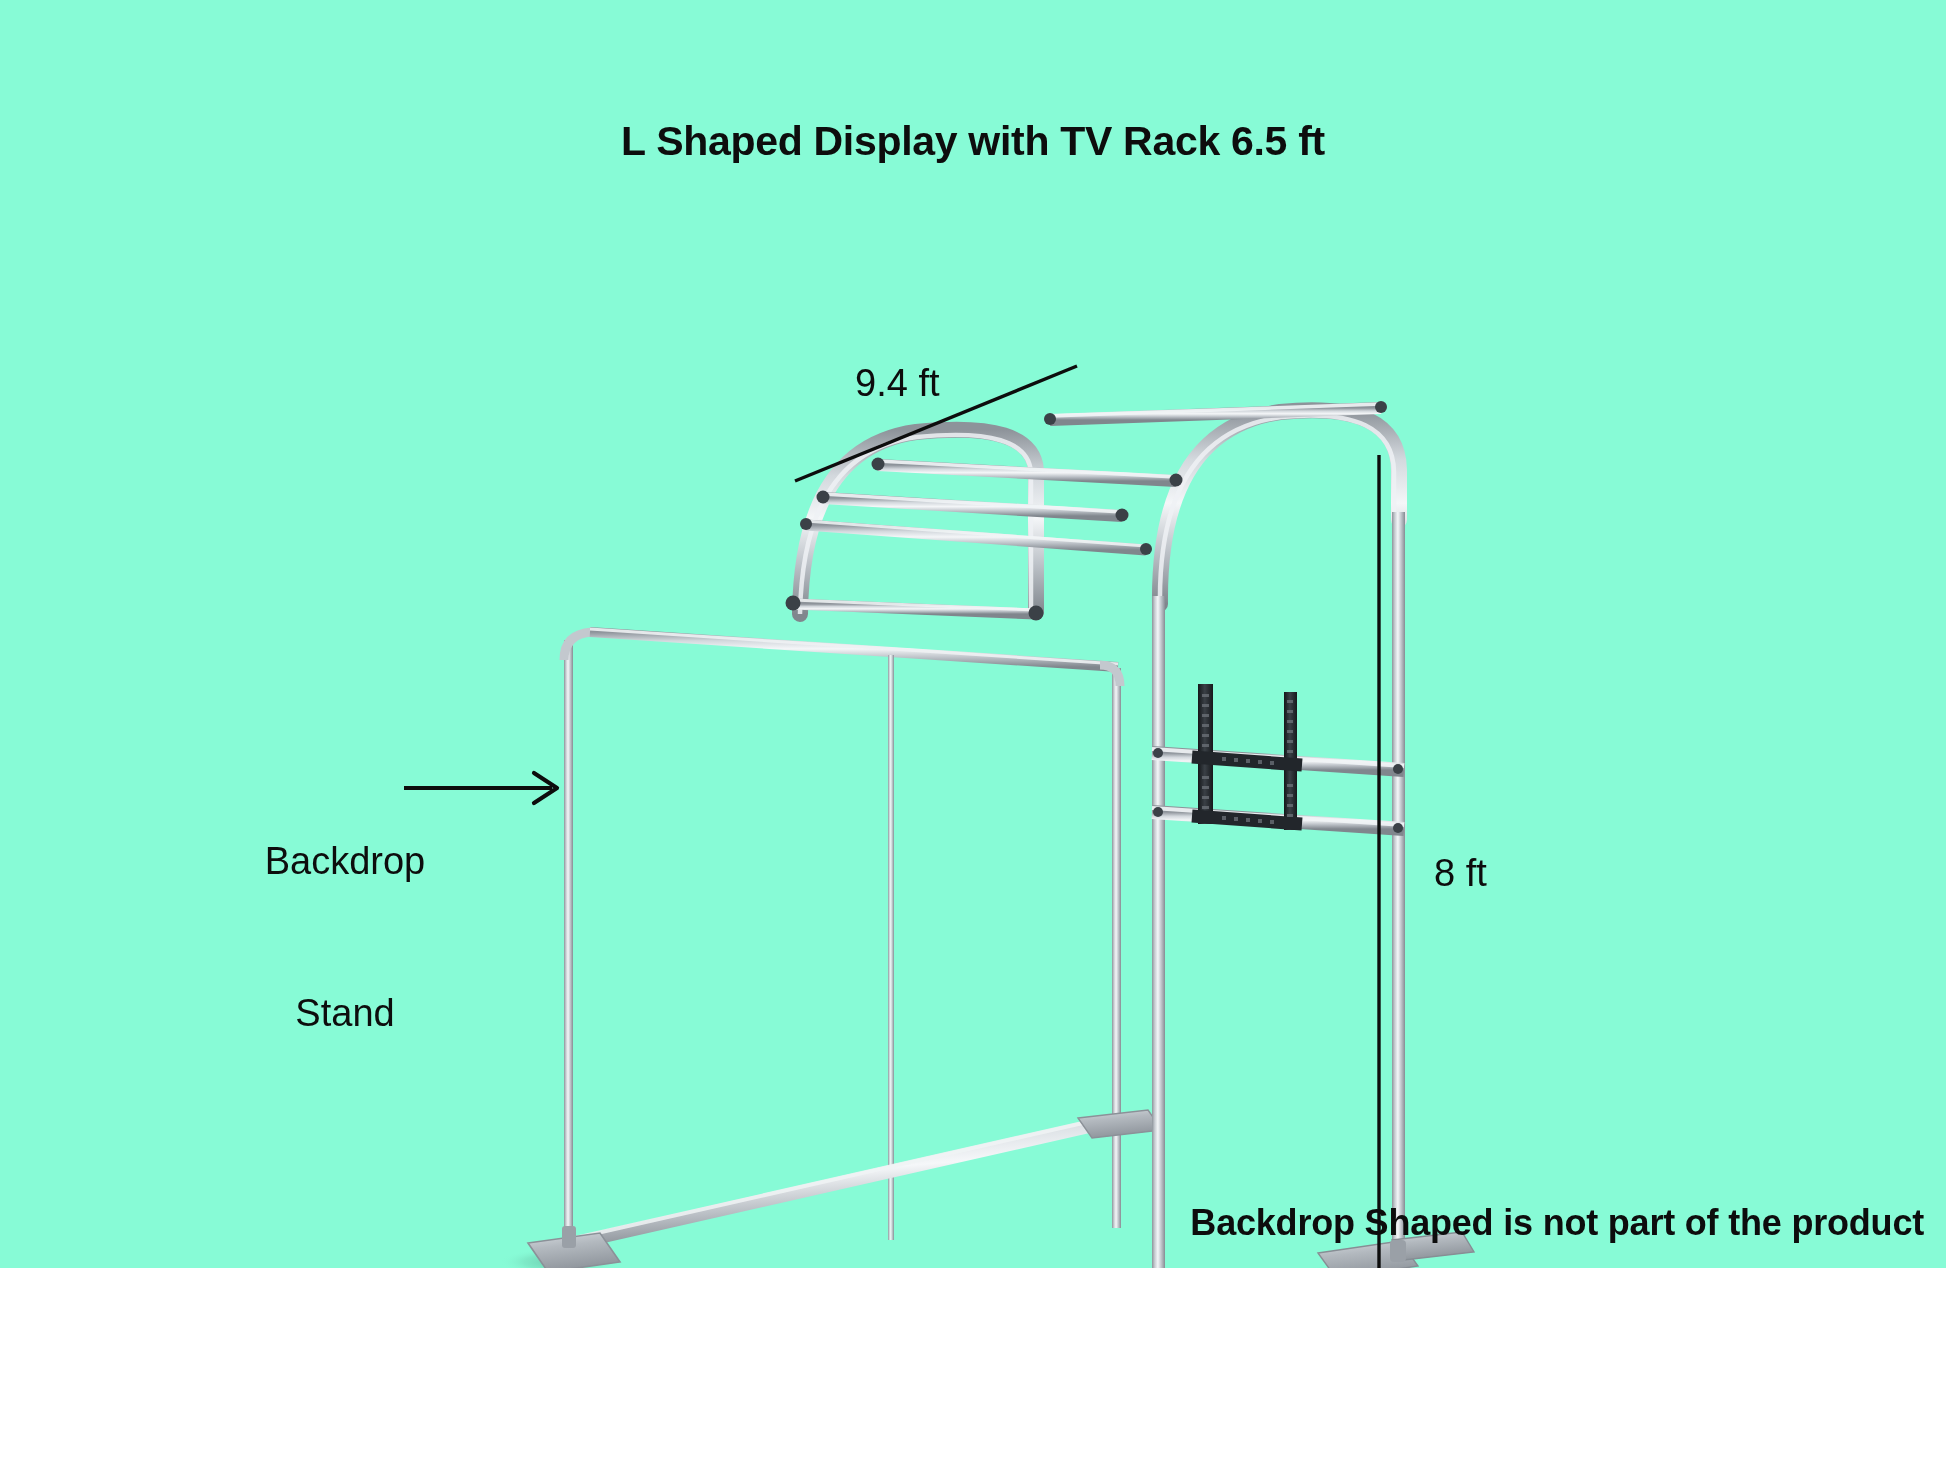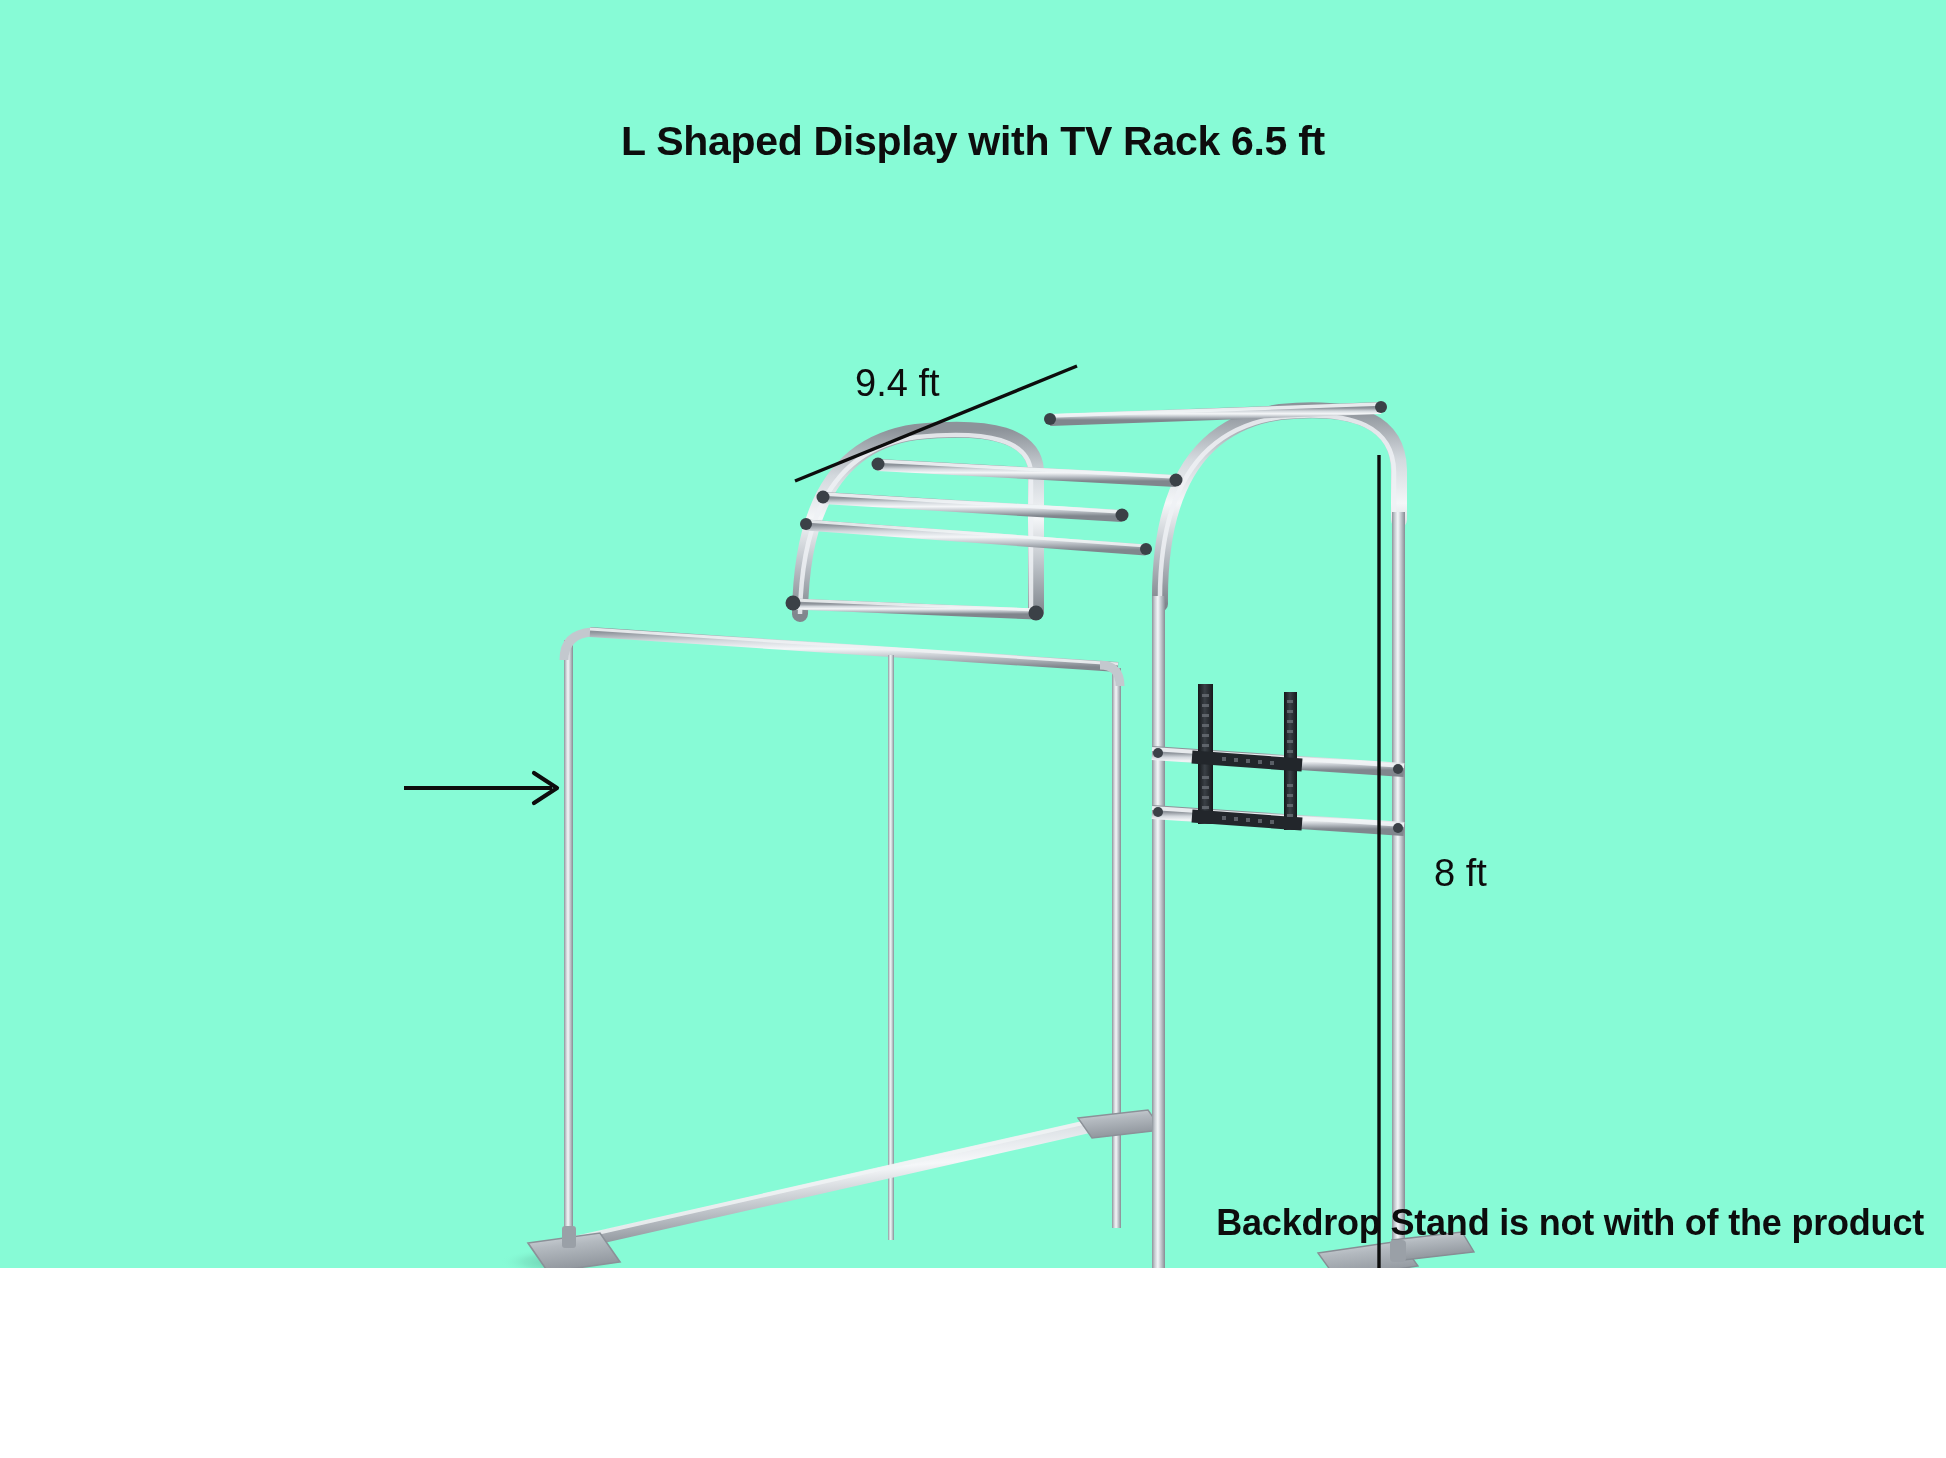--- a/index.html
+++ b/index.html
@@ -273,16 +273,20 @@
       <path d="M534 773 L557 788 L534 803" fill="none" stroke="#0d0d0d" stroke-width="4.2" stroke-linecap="round" stroke-linejoin="round"></path>
     </g>
   </svg>
 
   <div class="txt" id="page-title">L Shaped Display with TV Rack 6.5 ft</div>
 
   <div class="txt" id="dim-top-label">9.4 ft</div>
 
   <div class="txt" id="dim-right-label">8 ft</div>
 
-
-  <div class="txt" id="footnote">Backdrop Stand is not with of the product</div>
+  <div class="txt" id="callout-label">
+    <div>Backdrop</div>
+    <div>Stand</div>
+  </div>
+
+  <div class="txt" id="footnote">Backdrop Shaped is not part of the product</div>
 
 </div>
 
 </body></html>

